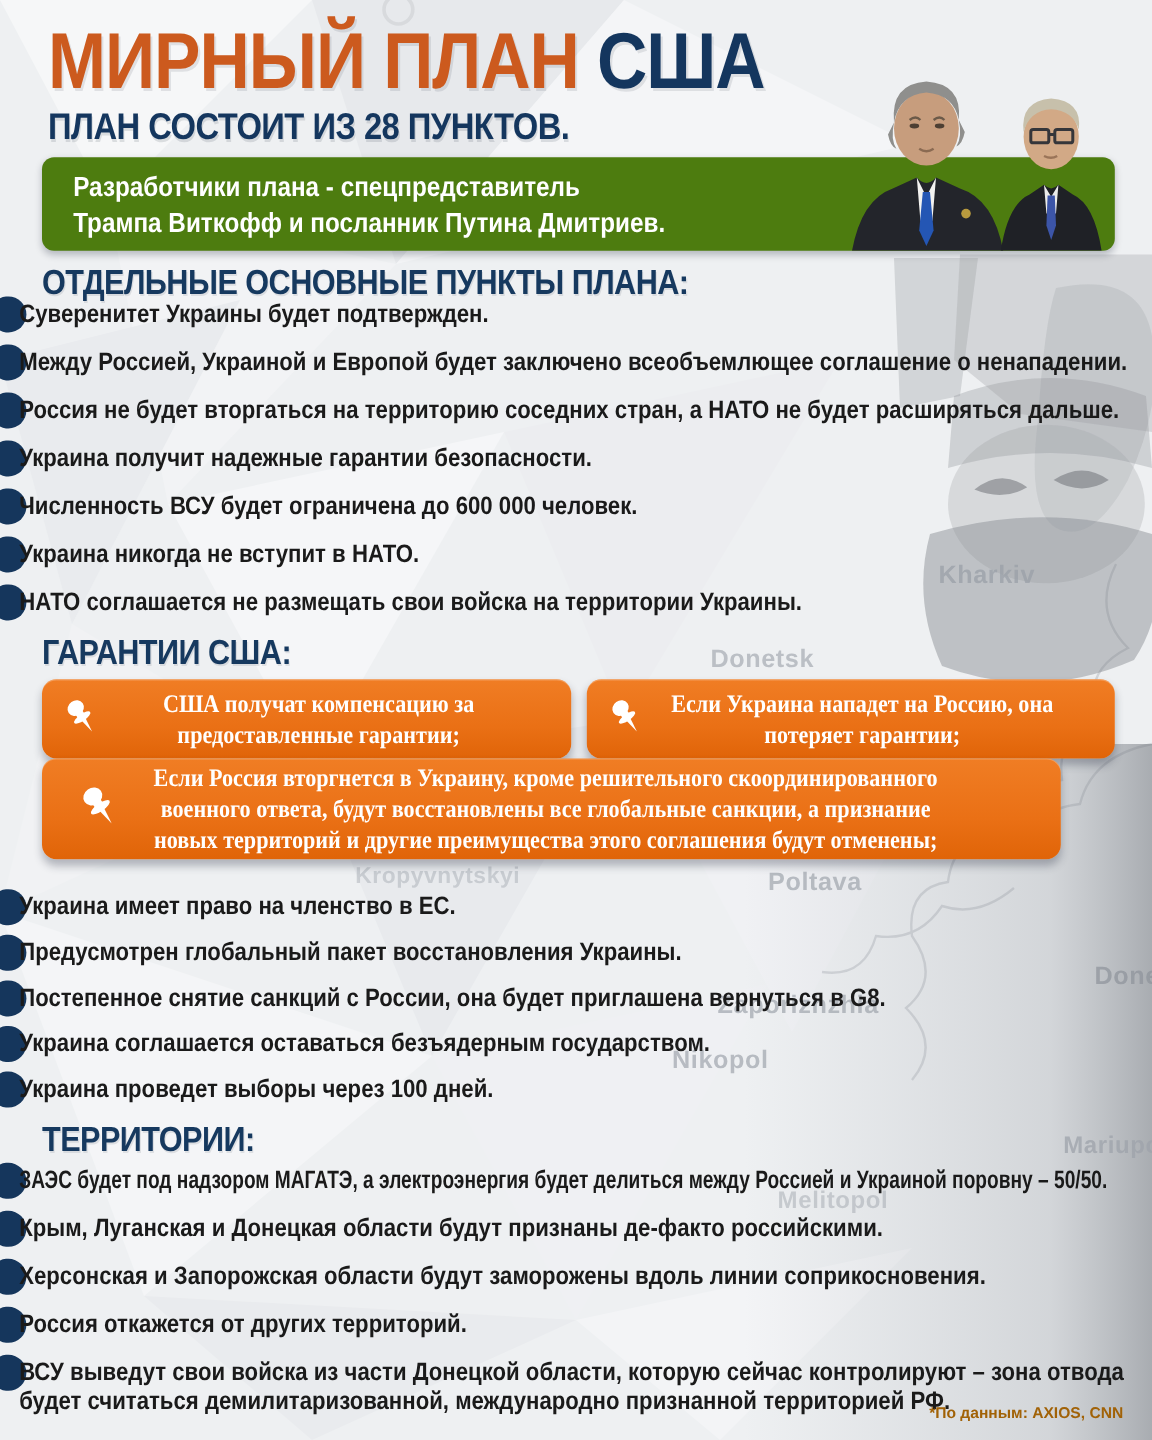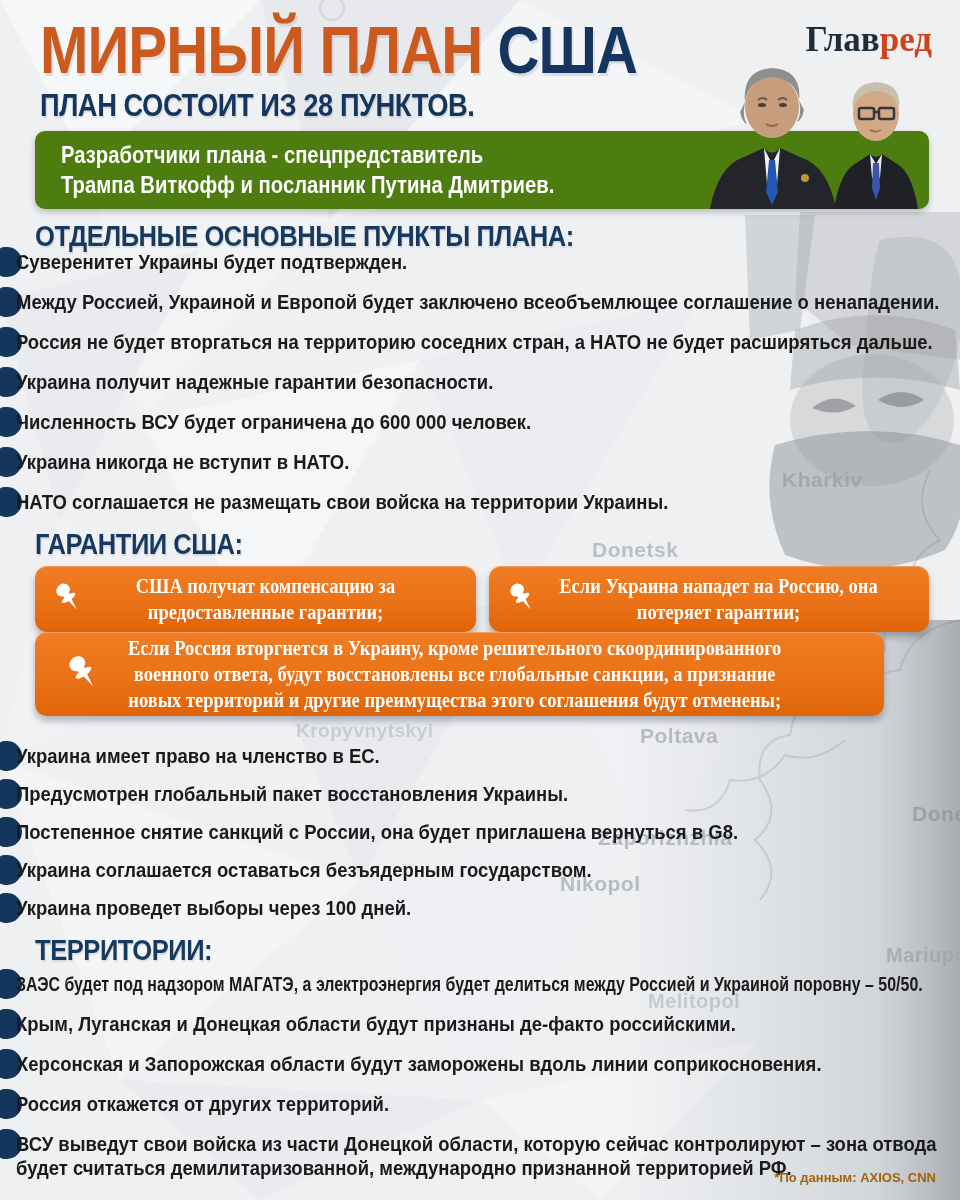--- a/index.html
+++ b/index.html
@@ -119,23 +119,20 @@
   <span class="maplbl" style="left:912px;top:802px;opacity:.7;color:#8e939b;">Donetsk</span>
   <span class="maplbl" style="left:886px;top:944px;opacity:.75;color:#9ea3ab;font-size:20px;">Mariupol</span>
   <span class="maplbl" style="left:648px;top:990px;opacity:.45;font-size:20px;">Melitopol</span>
 
   <div class="abs title">
     <span class="cond"><span class="o">МИРНЫЙ ПЛАН </span><span class="n">США</span></span>
   </div>
   <div class="abs subtitle">
     <span class="cond">ПЛАН СОСТОИТ ИЗ 28 ПУНКТОВ.</span>
   </div>
-  <div class="abs logo">
-    <span class="g">Глав</span><span class="r">ред</span>
-  </div>
 
   <div class="abs banner">
     <span class="cond">Разработчики плана - спецпредставитель</span>
     <span class="cond">Трампа Виткофф и посланник Путина Дмитриев.</span>
   </div>
 
   <svg class="abs" width="256" height="159" viewBox="0 0 256 159" style="left:682px;top:50px;">
     <g>
       <path d="M28,159 Q36,116 62,107 L82,98 Q90,107 98,98 L118,107 Q146,116 154,159 Z" fill="#23252b"></path>
       <path d="M82,98 L90,114 L98,98 L95,134 L85,134 Z" fill="#f2f2f0"></path>

